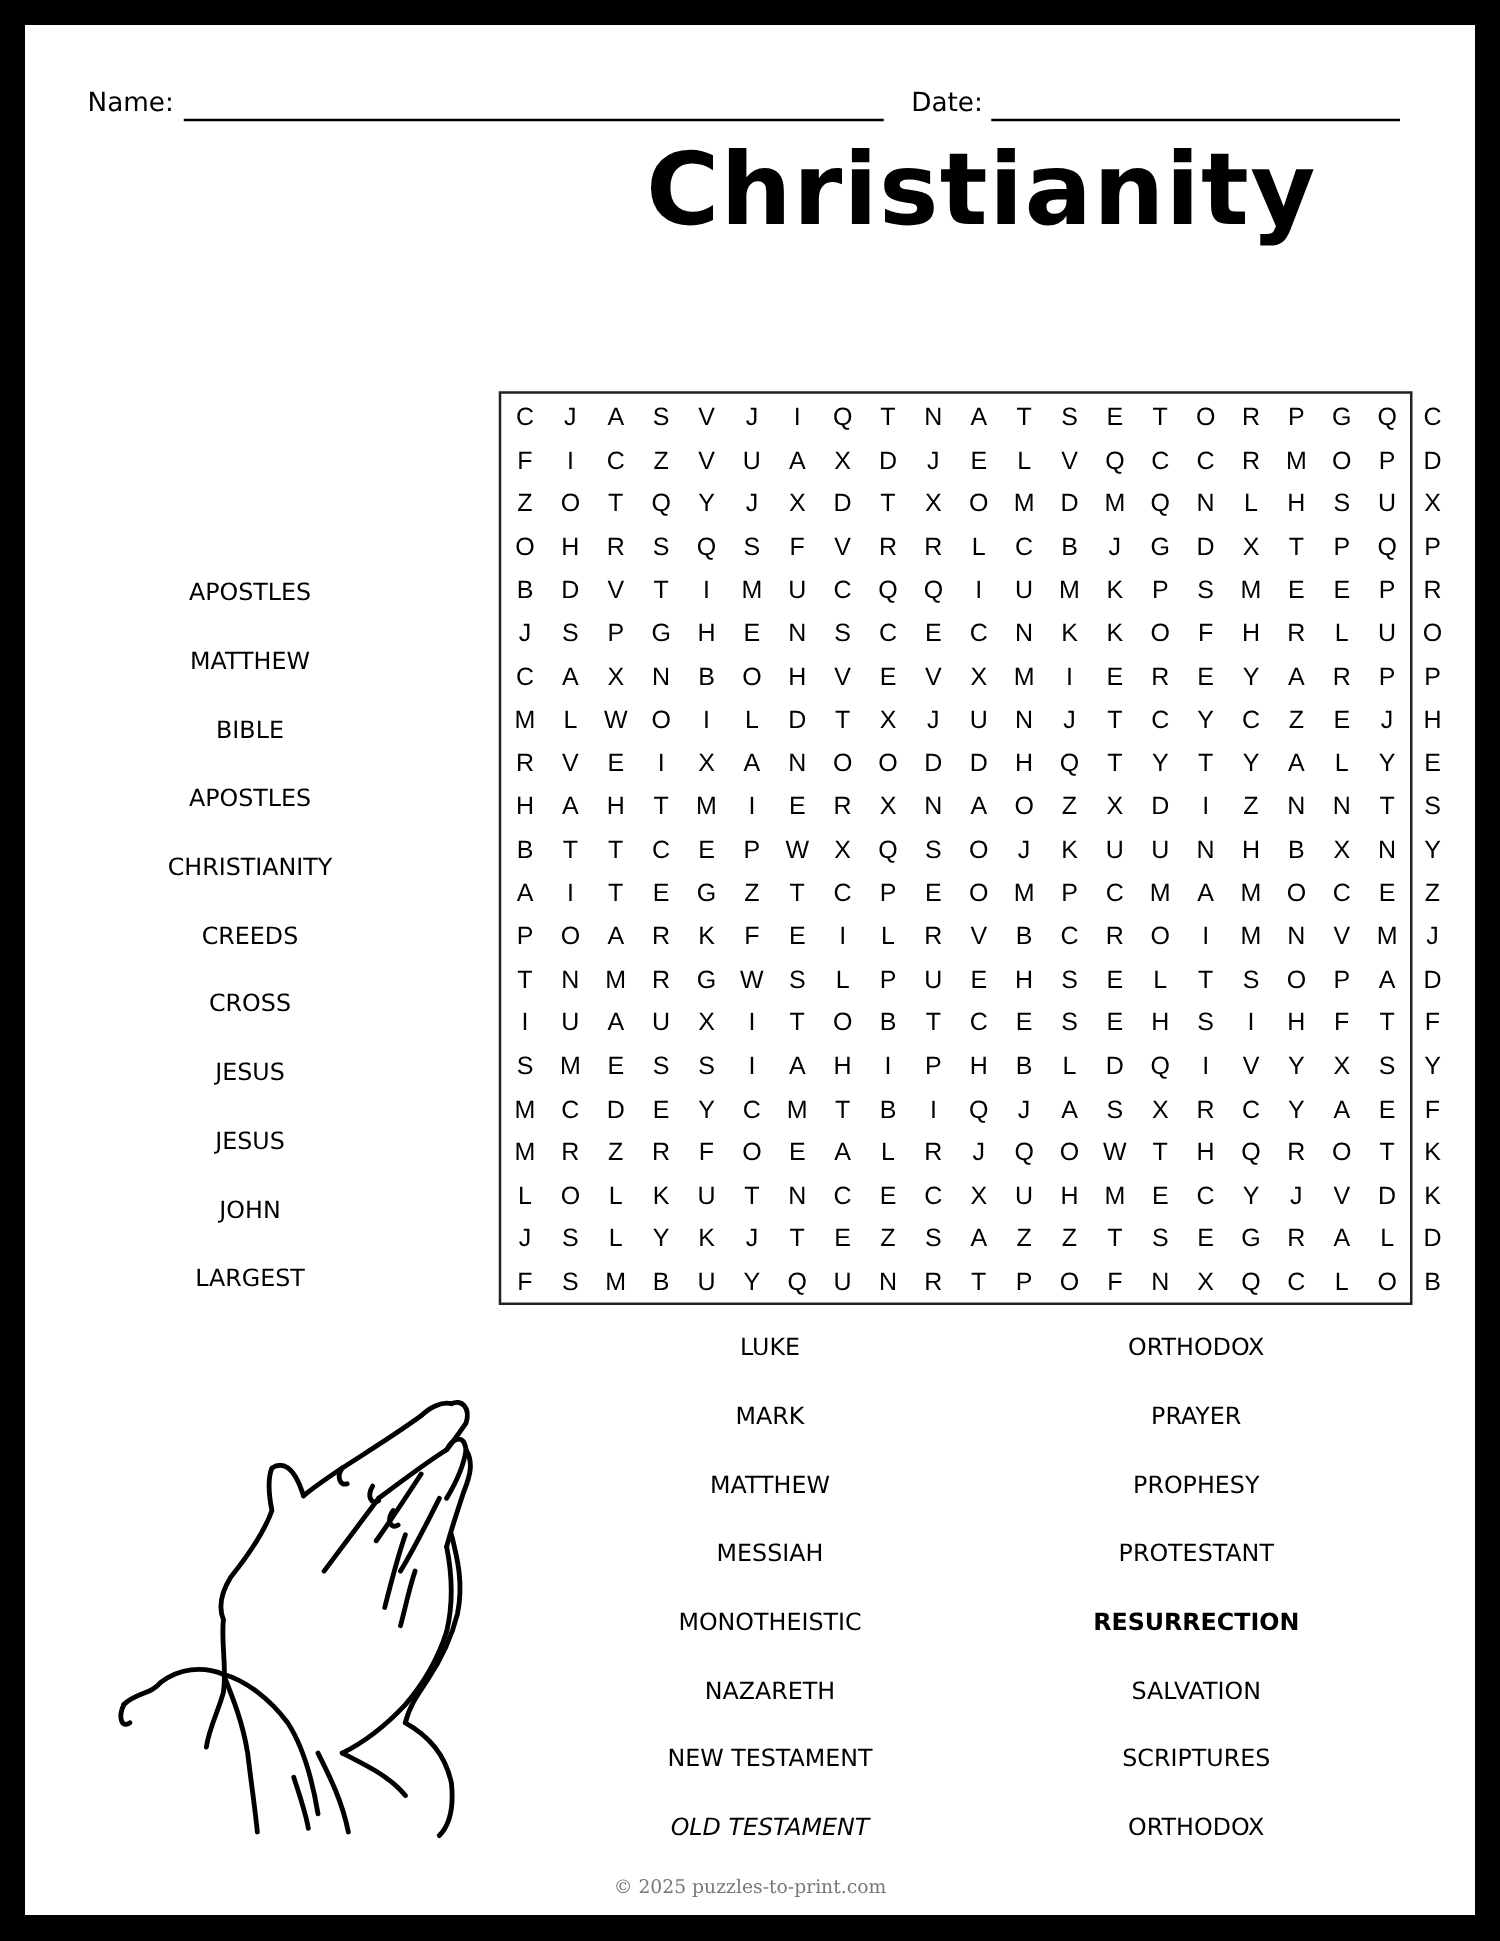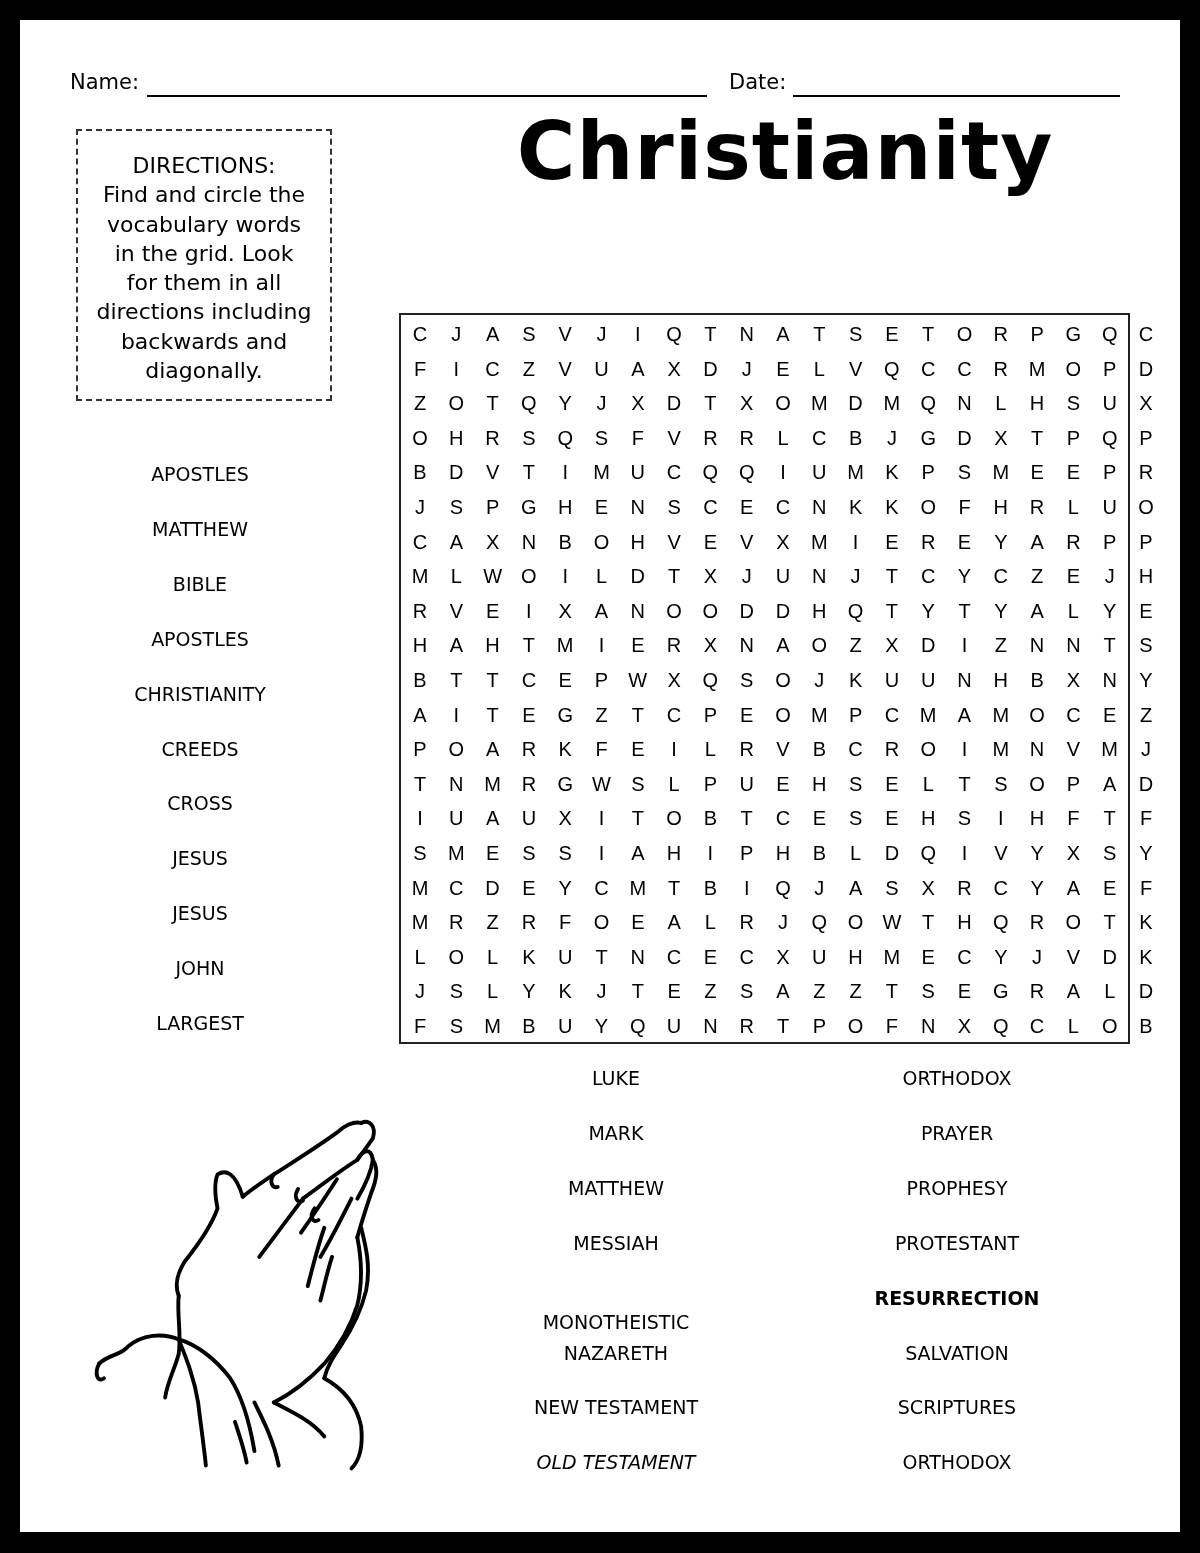--- a/index.html
+++ b/index.html
@@ -115,30 +115,20 @@
 </head>
 <body>
 
 <div class="page">
 
   <span class="hdr-label" style="left:50px;">Name:</span>
   <div class="hdr-line" style="left:127px; width:560px;"></div>
   <span class="hdr-label" style="left:709px;">Date:</span>
   <div class="hdr-line" style="left:773px; width:327px;"></div>
 
-  <div class="directions">
-    <span class="line">DIRECTIONS:</span>
-    <span class="line">Find and circle the</span>
-    <span class="line">vocabulary words</span>
-    <span class="line">in the grid.  Look</span>
-    <span class="line">for them in all</span>
-    <span class="line">directions including</span>
-    <span class="line">backwards and</span>
-    <span class="line">diagonally.</span>
-  </div>
 
   <div class="title">Christianity</div>
 
   <div class="grid" id="grid">
       <div class="row" style="top: 2px;">
         <span class="cell" style="left: 19px;">C</span>
         <span class="cell" style="left: 55.3px;">J</span>
         <span class="cell" style="left: 91.6px;">A</span>
         <span class="cell" style="left: 127.9px;">S</span>
         <span class="cell" style="left: 164.2px;">V</span>
@@ -633,21 +623,21 @@
       <div class="word" style="left: 180px; top: 882.2px;">JESUS</div>
       <div class="word" style="left: 180px; top: 937.1px;">JOHN</div>
       <div class="word" style="left: 180px; top: 992px;">LARGEST</div>
     </div>
 
   <div id="col2">
       <div class="word" style="left: 596px; top: 1047px;">LUKE</div>
       <div class="word" style="left: 596px; top: 1101.9px;">MARK</div>
       <div class="word" style="left: 596px; top: 1156.8px;">MATTHEW</div>
       <div class="word" style="left: 596px; top: 1211.7px;">MESSIAH</div>
-      <div class="word" style="left: 596px; top: 1266.6px; margin-top: 24px;">MONOTHEISTIC</div>
+      <div class="word" style="left: 596px; top: 1266.6px;">MONOTHEISTIC</div>
       <div class="word" style="left: 596px; top: 1321.5px;">NAZARETH</div>
       <div class="word" style="left: 596px; top: 1376.4px;">NEW TESTAMENT</div>
       <div class="word" style="left: 596px; top: 1431.3px; font-style: italic;">OLD TESTAMENT</div>
     </div>
 
   <div id="col3">
       <div class="word" style="left: 937px; top: 1047px;">ORTHODOX</div>
       <div class="word" style="left: 937px; top: 1101.9px;">PRAYER</div>
       <div class="word" style="left: 937px; top: 1156.8px;">PROPHESY</div>
       <div class="word" style="left: 937px; top: 1211.7px;">PROTESTANT</div>
@@ -685,13 +675,14 @@
     <path d="M30 270 C40 260 52 262 60 252 C75 240 95 238 112 245 C130 250 150 265 165 285 C178 305 185 330 190 360"></path>
     <path d="M30 270 C25 280 28 290 35 285"></path>
     <path d="M112 245 C120 265 128 285 132 310 C135 335 138 355 140 375"></path>
 
     <path d="M262 285 C280 295 295 310 300 335 C302 355 298 370 290 378"></path>
     <path d="M190 310 C200 330 210 350 215 375"></path>
     <path d="M210 310 C230 320 250 330 262 345"></path>
     <path d="M170 330 C175 345 180 360 182 372"></path>
   </svg>
 
+  <div class="footer">© 2025 puzzles-to-print.com</div>
 </div>
 
 </body></html>

